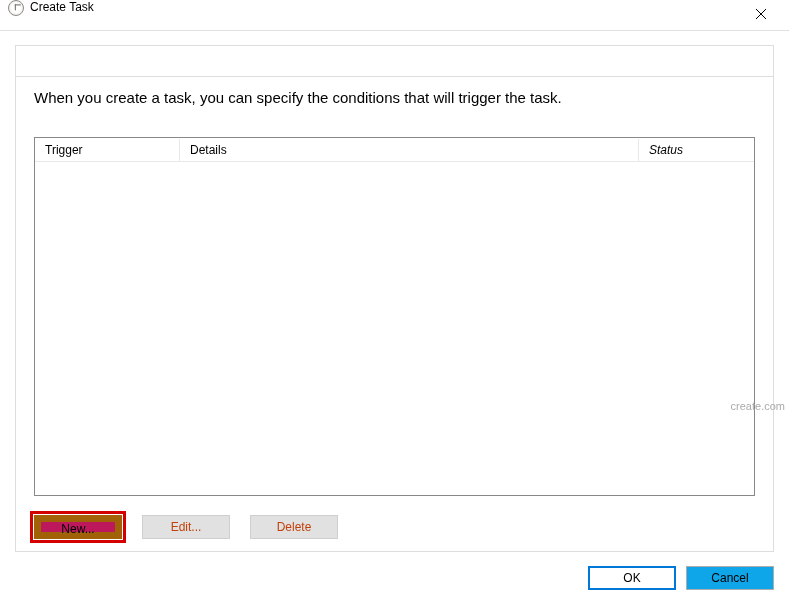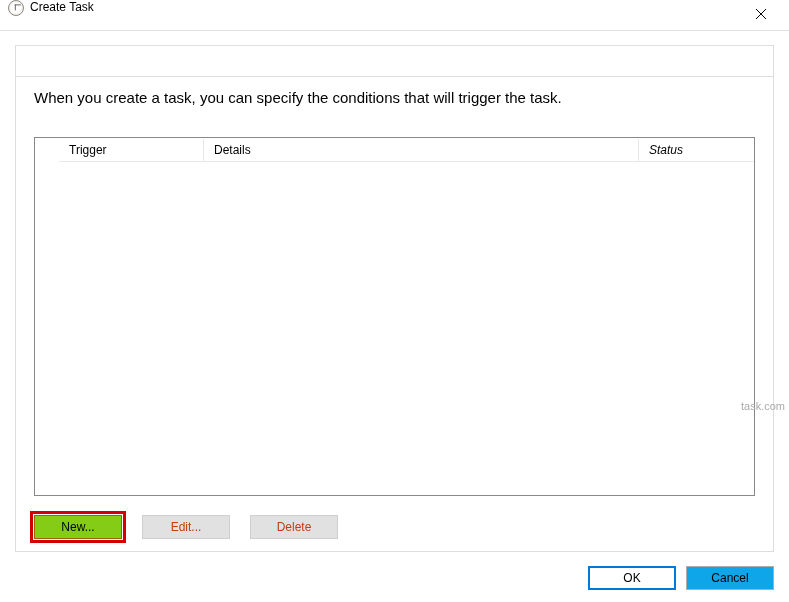--- a/index.html
+++ b/index.html
@@ -10,28 +10,28 @@
     .titlebar-title { flex: 1; font-size: 12px; }
     .close-btn { width: 40px; height: 28px; display: flex; align-items: center; justify-content: center; cursor: pointer; font-size: 14px; }
     .close-btn svg { width: 10px; height: 10px; }
     .content { position: absolute; left: 15px; right: 15px; top: 45px; bottom: 50px; border: 1px solid #ddd; background: #fff; }
     .tabs { height: 30px; display: flex; align-items: flex-end; background: #fff; position: relative; bottom: -1px; }
     .tab { padding: 6px 14px 6px 14px; font-size: 13px; cursor: pointer; border: 1px solid transparent; border-bottom: none; background: #f5f5f5; color: #222; margin-right: 0; }
     .tab.active { background: #fff; border: 1px solid #ddd; border-bottom: 1px solid #fff; }
     .tab.highlighted { outline: 3px solid #d40000; outline-offset: -2px; }
     .tab-panel { position: absolute; top: 30px; left: 0; right: 0; bottom: 0; border-top: 1px solid #ddd; padding: 0; }
     .instruction { font-size: 15px; padding: 12px 18px 18px 18px; }
-    .table-wrap { position: absolute; left: 18px; right: 18px; top: 60px; bottom: 55px; border: 1px solid #888; background: #fff; padding-left: 24px; }
+    .table-wrap { position: absolute; left: 18px; right: 18px; top: 60px; bottom: 55px; border: 1px solid #888; background: #fff; }
     .table-head { display: flex; height: 24px; align-items: center; border-bottom: 1px solid #e8e8e8; }
     .col { padding: 4px 10px; font-size: 12px; border-right: 1px solid #e8e8e8; }
     .col-trigger { width: 145px; }
     .col-details { flex: 1; }
     .col-status { width: 115px; border-right: none; font-style: italic; }
     .action-row { position: absolute; left: 18px; right: 18px; bottom: 12px; display: flex; gap: 20px; }
-    .btn { width: 88px; height: 24px; background: #84cc16; border: 1px solid #a16207; font-size: 12px; cursor: pointer; font-family: inherit; }
+    .btn { width: 88px; height: 24px; background: #be185d; border: 7px solid #a16207; font-size: 12px; cursor: pointer; font-family: inherit; }
     .btn:disabled { color: #c2410c; cursor: default; background: #e1e1e1; border: 1px solid #cfcfcf; }
     .btn.highlighted { outline: 3px solid #d40000; outline-offset: 1px; }
     .dialog-buttons { position: absolute; right: 15px; bottom: 12px; display: flex; gap: 10px; }
     .dialog-btn { width: 88px; height: 24px; font-size: 12px; font-family: inherit; cursor: pointer; }
     .ok-btn { background: #fff; border: 2px solid #0078d7; }
     .cancel-btn { background: #0ea5e9; border: 1px solid #adadad; }
     .watermark { position: absolute; right: 4px; bottom: 190px; font-size: 11px; color: #aaa; }
   </style>
 </head>
 <body>
@@ -62,13 +62,13 @@
       <button class="btn" disabled="">Delete</button>
     </div>
   </div>
 </div>
 
 <div class="dialog-buttons">
   <button class="dialog-btn ok-btn">OK</button>
   <button class="dialog-btn cancel-btn">Cancel</button>
 </div>
 
-<div class="watermark">task.com</div>
+<div class="watermark">create.com</div>
 
 </body></html>

